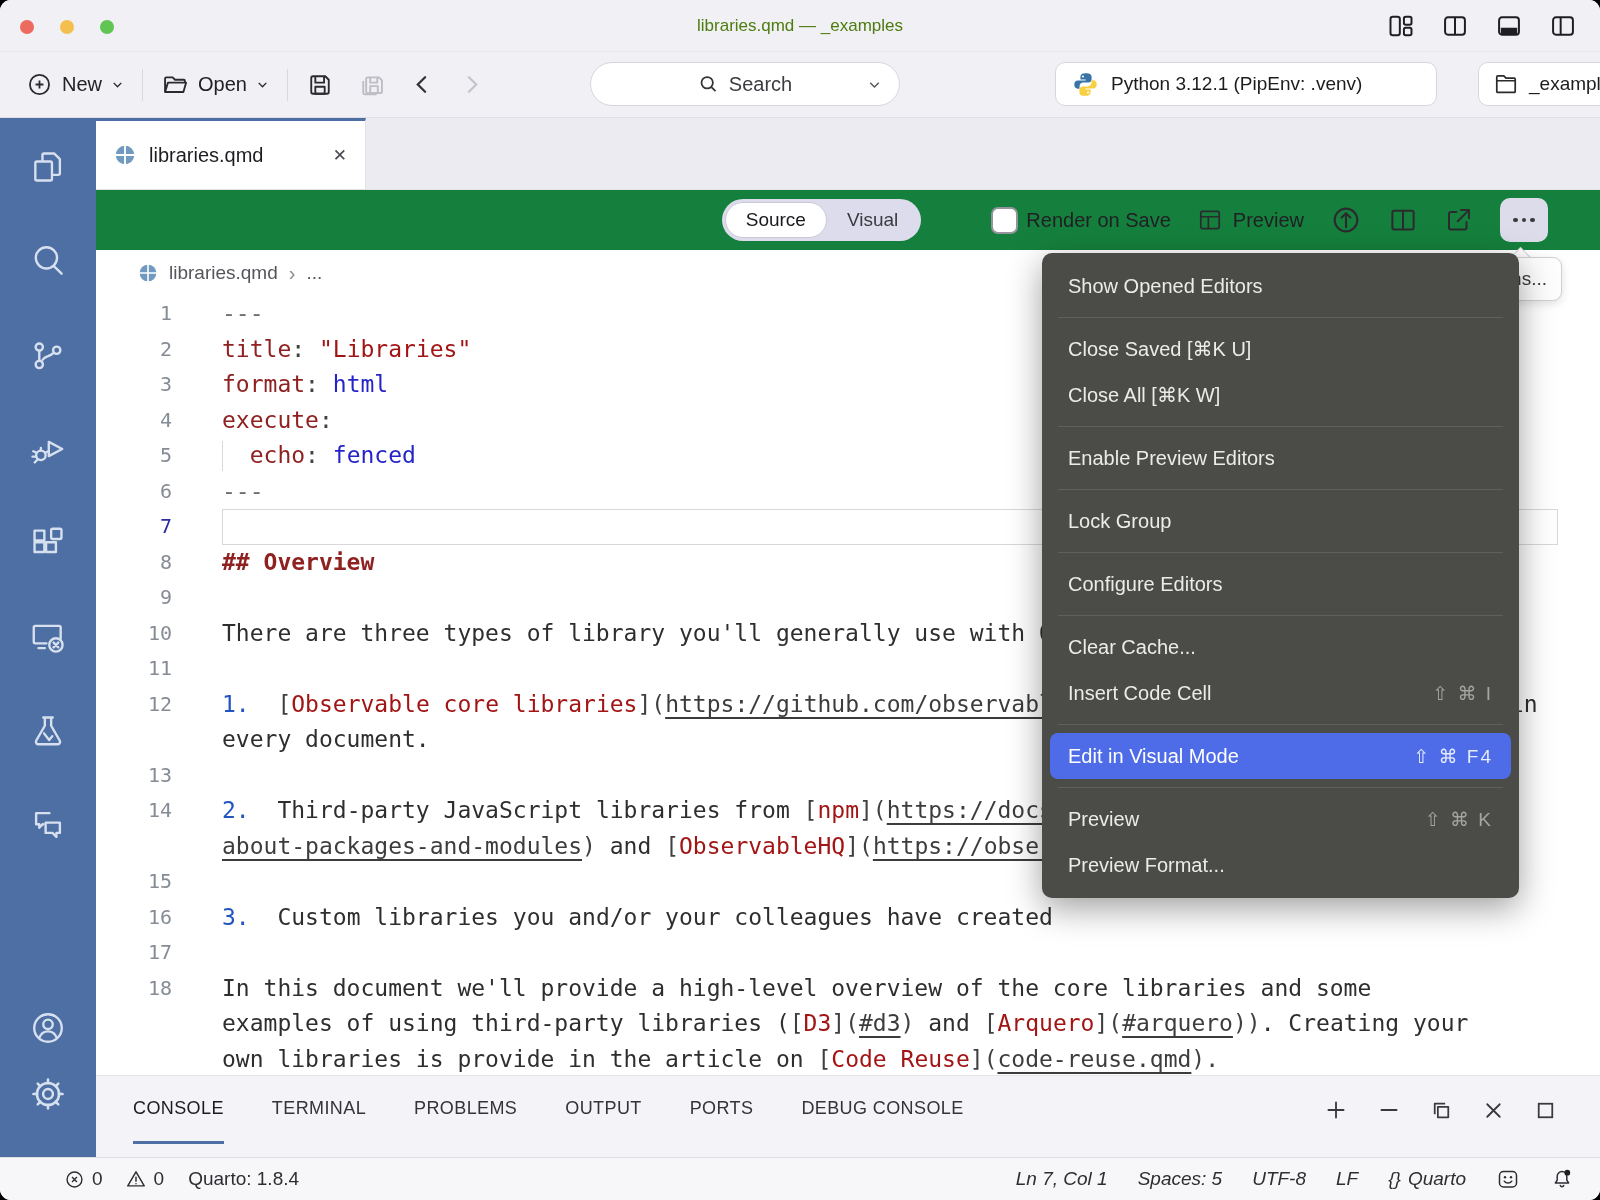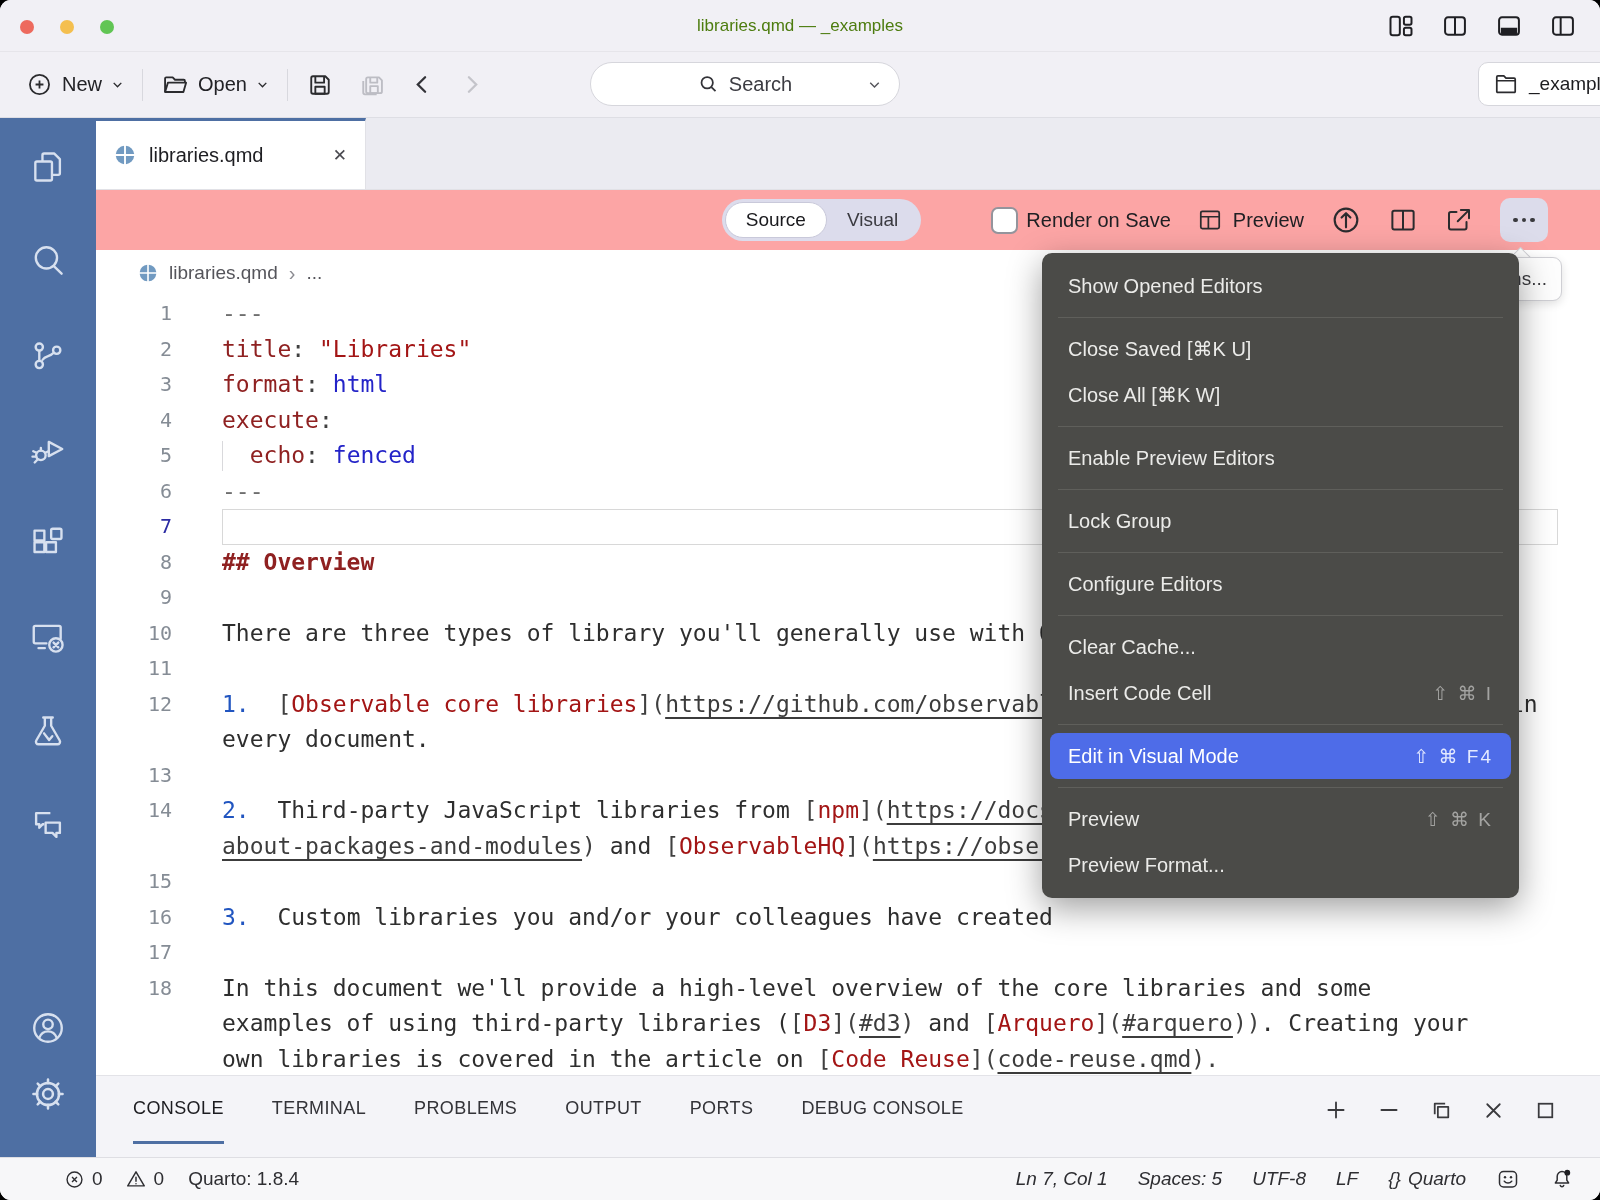--- a/index.html
+++ b/index.html
@@ -32,21 +32,21 @@
   .ab-spacer { flex:1; }
   .ab-icon.bottom1 { margin-bottom:28px; }
   .ab-icon.bottom2 { margin-bottom:44px; }
 
   
   .editor-pane { position:absolute; left:96px; top:118px; right:0; bottom:43px; background:#fff; }
   .tabbar { height:72px; background:#ebebf1; border-bottom:1px solid #e1e1e6; display:flex; }
   .tab { width:270px; background:#fff; border-top:3px solid #4e6fa3; border-right:1px solid #e1e1e6; display:flex; align-items:center; padding:0 18px; gap:13px; font-size:20px; color:#1e1e22; }
   .tab-close { margin-left:auto; font-size:17px; color:#4a4a50; }
 
-  .edtoolbar { height:60px; display:flex; align-items:center; justify-content:flex-end; gap:26px; padding-right:52px; background:#fca5a5;text-align:right; }
+  .edtoolbar { height:60px; display:flex; align-items:center; justify-content:flex-end; gap:26px; padding-right:52px; background:#15803d;text-align:right; }
   .seg { height:42px; background:#dcdcec; border-radius:21px; display:flex; align-items:center; padding:3px; font-size:19px; }
   .seg-item { height:36px; display:flex; align-items:center; padding:0 20px; border-radius:18px; color:#3a3a40; }
   .seg-item.active { background:#fff; border:1px solid #c9c9da; color:#19191d; font-weight:500; }
   .chk-group { display:flex; align-items:center; gap:8px; font-size:20px; color:#202024;margin-left:44px; }
   .checkbox { width:27px; height:27px; border:2px solid #94949c; border-radius:7px; background:#fff; }
   .icon-label { display:flex; align-items:center; gap:10px; font-size:20px; color:#202024; }
   .icon-btn { display:flex; align-items:center; justify-content:center; }
   .more-btn { width:48px; height:44px; background:#dcdceb; border-radius:10px; display:flex; align-items:center; justify-content:center; gap:4px; }
   .dot { width:4.5px; height:4.5px; border-radius:50%; background:#3a3a3e; }
 
@@ -198,20 +198,31 @@
             </svg>
           </span>
         <span>Search</span>
         <span class="search-chev">
             <svg width="17" height="17" viewBox="0 0 24 24" fill="none" stroke="#55555b" stroke-width="2">
               <path d="M6 9.5l6 6 6-6"></path>
             </svg>
           </span>
       </div>
 
+      <div class="pill interp-pill">
+        <span>
+            <svg width="27" height="27" viewBox="0 0 24 24">
+              <path fill="#3874a8" d="M11.9 2C9.3 2 7.5 3 7.5 5v2.6h4.7v.9H5.3C3.4 8.5 2 9.9 2 12s1.2 3.7 3.1 3.7h1.6v-2.2c0-1.8 1.5-3.2 3.3-3.2h4.7c1.5 0 2.7-1.2 2.7-2.7V5c0-1.9-1.7-3-4.1-3h-1.4z"></path>
+              <circle cx="9.7" cy="4.9" r="0.95" fill="#fff"></circle>
+              <path fill="#f7cf3f" d="M12.1 22c2.6 0 4.4-1 4.4-3v-2.6h-4.7v-.9h6.9c1.9 0 3.3-1.4 3.3-3.5s-1.2-3.7-3.1-3.7h-1.6v2.2c0 1.8-1.5 3.2-3.3 3.2H9.3c-1.5 0-2.7 1.2-2.7 2.7V19c0 1.9 1.7 3 4.1 3h1.4z"></path>
+              <circle cx="14.3" cy="19.1" r="0.95" fill="#fff"></circle>
+            </svg>
+          </span>
+        <span>Python 3.12.1 (PipEnv: .venv)</span>
+      </div>
 
       <div class="pill folder-pill">
         <span>
             <svg width="26" height="26" viewBox="0 0 24 24" fill="none" stroke="#2b2b2e" stroke-width="1.6" stroke-linejoin="round">
               <path d="M3.5 19V5.5a1 1 0 0 1 1-1H10l2 2h7.5a1 1 0 0 1 1 1V19a.8.8 0 0 1-.8.8H4.3a.8.8 0 0 1-.8-.8z"></path>
               <path d="M3.5 9h17"></path>
             </svg>
           </span>
         <span>_examples</span>
       </div>
@@ -449,21 +460,21 @@
         <div class="code-row">
           <div class="ln">18</div>
           <div class="cl"><span class="tk-txt">In this document we'll provide a high-level overview of the core libraries and some</span></div>
         </div>
         <div class="code-row">
           <div class="ln"></div>
           <div class="cl"><span class="tk-txt">examples of using third-party libraries (</span><span class="tk-pun">[</span><span class="tk-link">D3</span><span class="tk-pun">](</span><span class="tk-url">#d3</span><span class="tk-pun">)</span><span class="tk-txt"> and </span><span class="tk-pun">[</span><span class="tk-link">Arquero</span><span class="tk-pun">](</span><span class="tk-url">#arquero</span><span class="tk-pun">))</span><span class="tk-txt">. Creating your</span></div>
         </div>
         <div class="code-row">
           <div class="ln"></div>
-          <div class="cl"><span class="tk-txt">own libraries is covered in the article on </span><span class="tk-pun">[</span><span class="tk-link">Code Reuse</span><span class="tk-pun">](</span><span class="tk-url">code-reuse.qmd</span><span class="tk-pun">).</span></div>
+          <div class="cl"><span class="tk-txt">own libraries is provide in the article on </span><span class="tk-pun">[</span><span class="tk-link">Code Reuse</span><span class="tk-pun">](</span><span class="tk-url">code-reuse.qmd</span><span class="tk-pun">).</span></div>
         </div>
       </div>
 
     <div class="panel">
       <div id="panel-tabs" style="display:flex;">
           <div class="ptab active">CONSOLE</div>
           <div class="ptab">TERMINAL</div>
           <div class="ptab">PROBLEMS</div>
           <div class="ptab">OUTPUT</div>
           <div class="ptab">PORTS</div>

